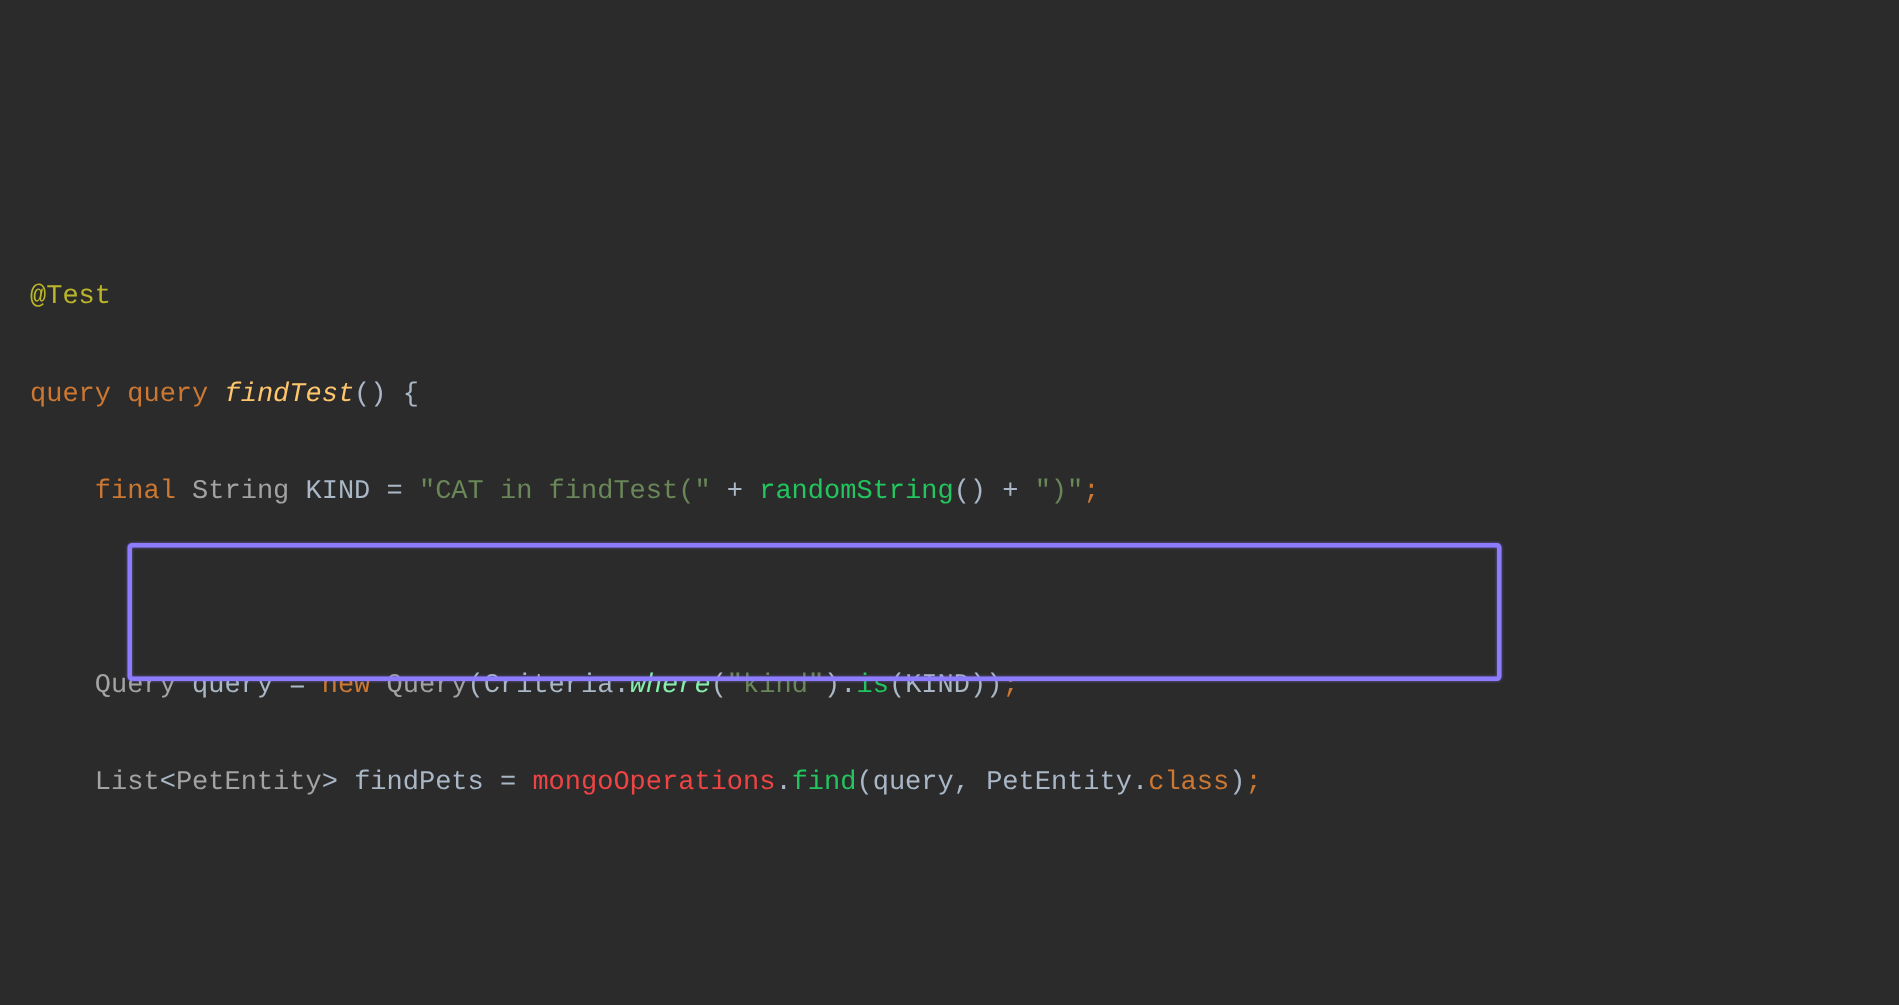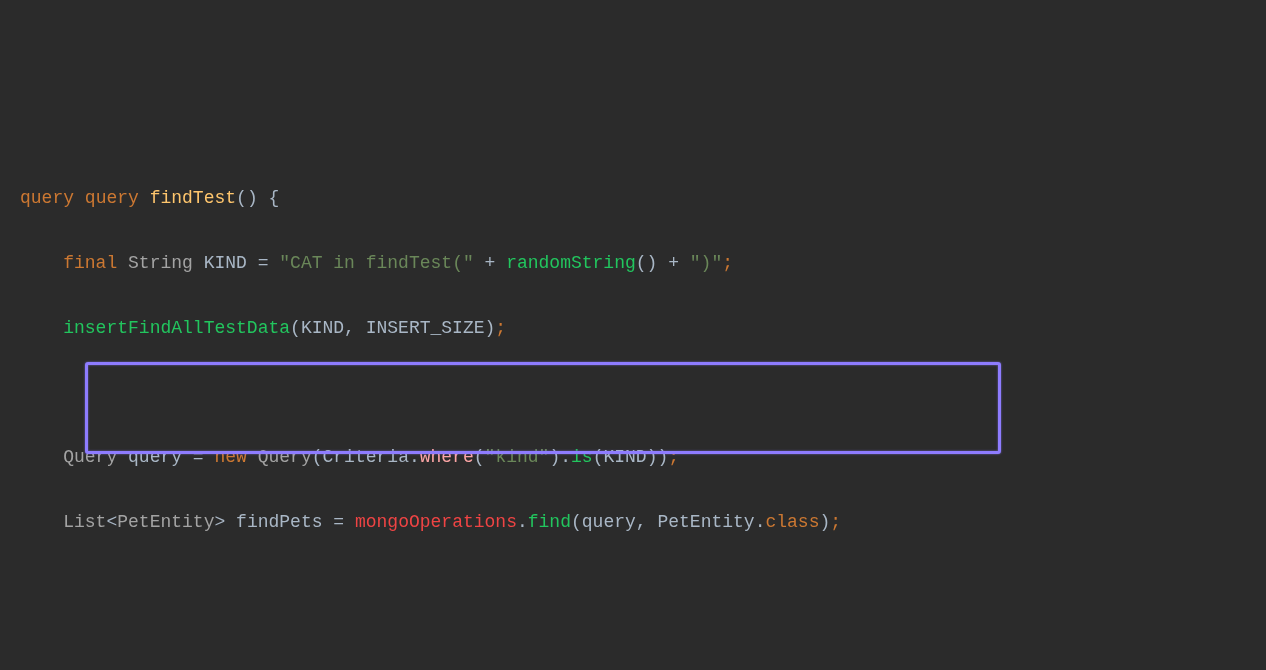--- a/index.html
+++ b/index.html
@@ -10,46 +10,46 @@
     line-height: 1.8;
     padding: 20px 20px 20px 20px;
     color: #a9b7c6;
     white-space: pre;
     overflow-x: auto;
   }
   .code-container { position: relative; }
   .line { display: block; }
   .tok-annotation { color: #bbb529; }
   .tok-keyword { color: #cc7832; }
-  .tok-method-def { color: #ffc66d; }
+  .tok-method-def { color: #ffc66d; font-style: italic; }
   .tok-method-call { color: #22c55e; text-align: right; }
-  .tok-static-call { color: #fca5a5; }
+  .tok-static-call { font-style: italic; color: #86efac; }
   .tok-type { color: #a3a3a3; }
   .tok-string { color: #6a8759; }
   .tok-number { color: #6897bb; }
   .tok-default { color: #a9b7c6; }
   .tok-semi { color: #cc7832; }
   .tok-field { color: #ef4444; }
   .box {
     position: absolute;
     border: 3px solid #8e7cff;
     border-radius: 3px;
     pointer-events: none;
     filter: drop-shadow(0 0 1px rgba(142,124,255,0.6));
   }
 </style>
 </head>
 <body>
 
 
 
 <div class="code-container">
+<span class="line"><span class="tok-annotation">@Test</span></span>
 <span class="line"><span class="tok-keyword">query</span> <span class="tok-keyword">query</span> <span class="tok-method-def">findTest</span><span class="tok-default">()</span><span class="tok-default"> {</span></span>
 <span class="line">    <span class="tok-keyword">final</span> <span class="tok-type">String</span> <span class="tok-default">KIND</span><span class="tok-default"> = </span><span class="tok-string">"CAT in findTest("</span><span class="tok-default"> + </span><span class="tok-method-call">randomString</span><span class="tok-default">()</span><span class="tok-default"> + </span><span class="tok-string">")"</span><span class="tok-semi">;</span></span>
-<span class="line">    <span class="tok-method-call">insertFindAllTestData</span><span class="tok-default">(</span><span class="tok-default">KIND</span><span class="tok-default">, </span><span class="tok-default">INSERT_SIZE</span><span class="tok-default">)</span><span class="tok-semi">;</span></span>
 <span class="line"> </span>
 <span class="line">    <span class="tok-type">Query</span> <span class="tok-default">query</span><span class="tok-default"> = </span><span class="tok-keyword">new</span> <span class="tok-type">Query</span><span class="tok-default">(</span><span class="tok-default">Criteria</span><span class="tok-default">.</span><span class="tok-static-call">where</span><span class="tok-default">(</span><span class="tok-string">"kind"</span><span class="tok-default">)</span><span class="tok-default">.</span><span class="tok-method-call">is</span><span class="tok-default">(</span><span class="tok-default">KIND</span><span class="tok-default">))</span><span class="tok-semi">;</span></span>
 <span class="line">    <span class="tok-type">List</span><span class="tok-default">&lt;</span><span class="tok-type">PetEntity</span><span class="tok-default">&gt;</span> <span class="tok-default">findPets</span><span class="tok-default"> = </span><span class="tok-field">mongoOperations</span><span class="tok-default">.</span><span class="tok-method-call">find</span><span class="tok-default">(</span><span class="tok-default">query</span><span class="tok-default">, </span><span class="tok-default">PetEntity</span><span class="tok-default">.</span><span class="tok-keyword">class</span><span class="tok-default">)</span><span class="tok-semi">;</span></span>
 
 
 
 
 
 
 

